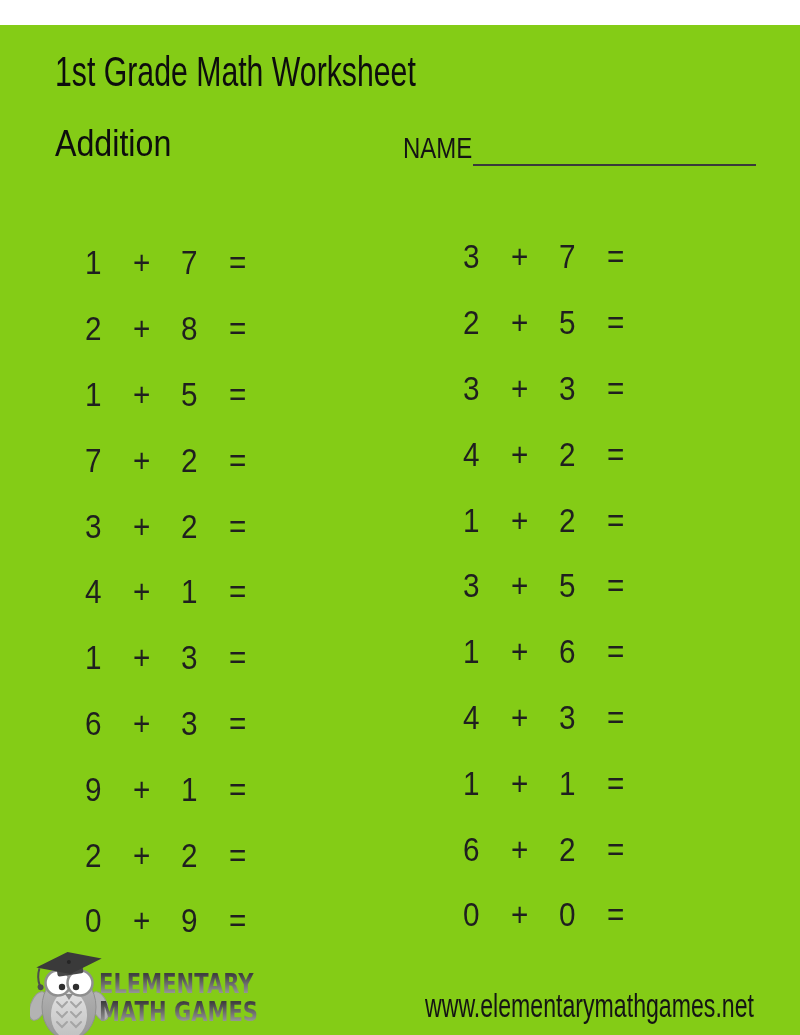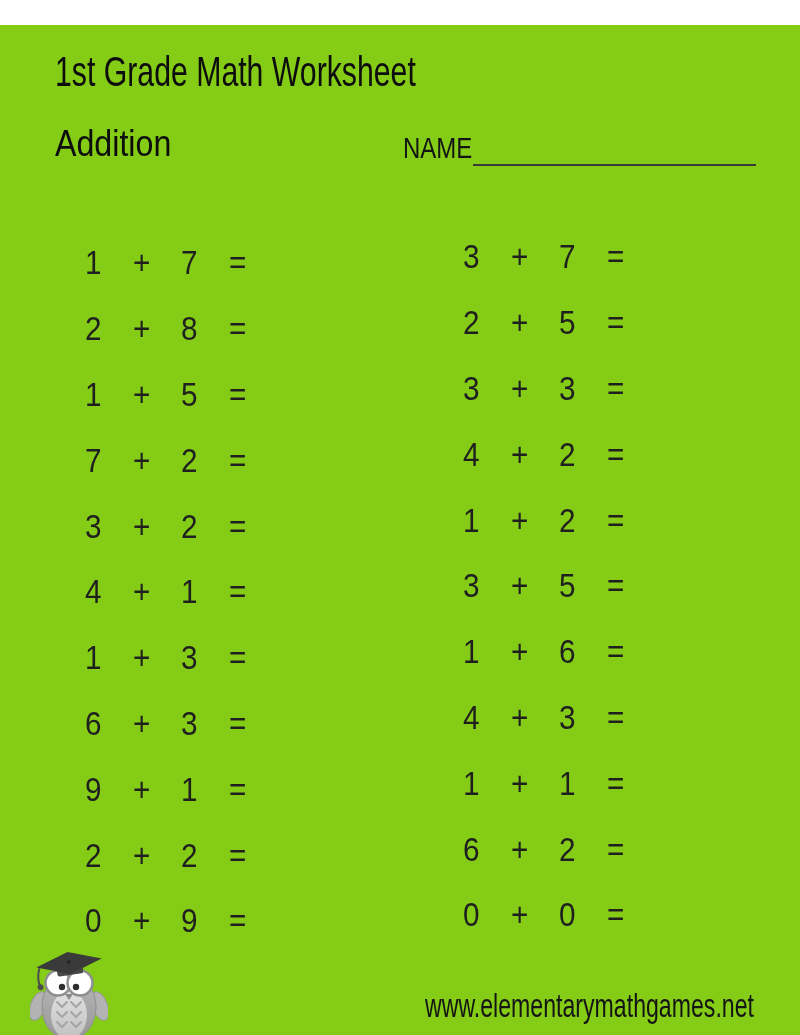--- a/index.html
+++ b/index.html
@@ -298,16 +298,20 @@
 
     <g transform="rotate(-8 39 14)">
       <rect x="26" y="16" width="26" height="10" rx="2" fill="#474747"></rect>
       <polygon points="6,14 39,3 72,14 39,25" fill="#3a3a3a"></polygon>
       <circle cx="39" cy="13" r="2" fill="#262626"></circle>
       <path d="M9 15 q-4 9 -2 17" fill="none" stroke="#4d4d4d" stroke-width="2"></path>
       <circle cx="7.5" cy="34" r="3" fill="#4d4d4d"></circle>
     </g>
   </svg>
 
+  <div class="logo-text">
+    <span>ELEMENTARY</span>
+    <span>MATH GAMES</span>
+  </div>
 
   <div class="site-url">www.elementarymathgames.net</div>
 
 </div>
 
 </body></html>

